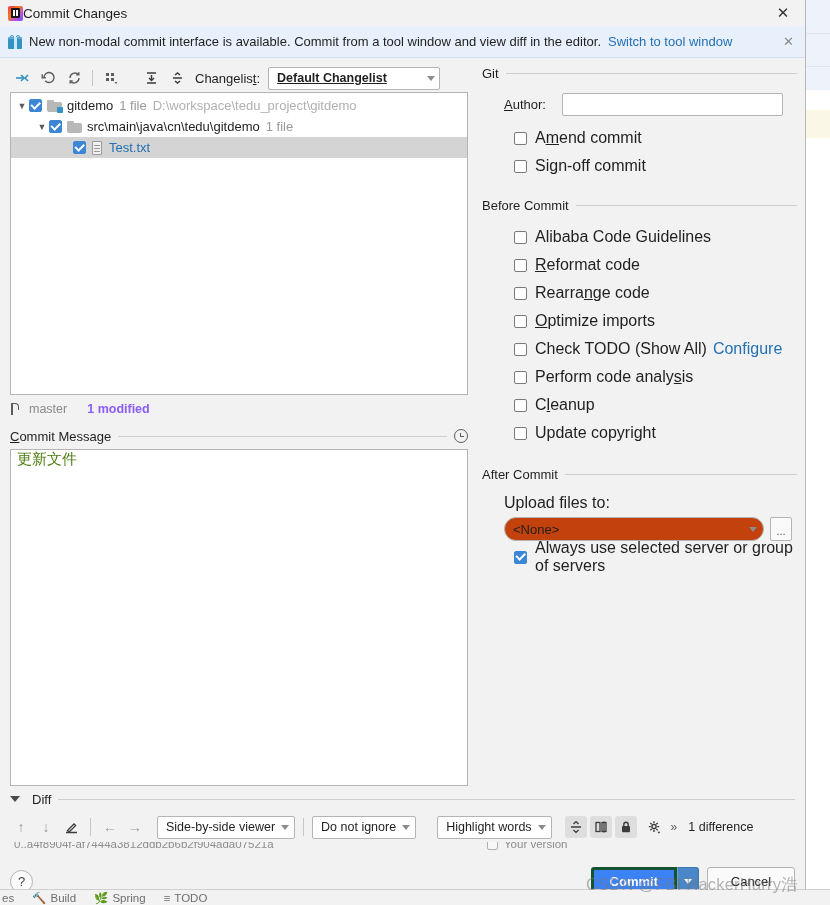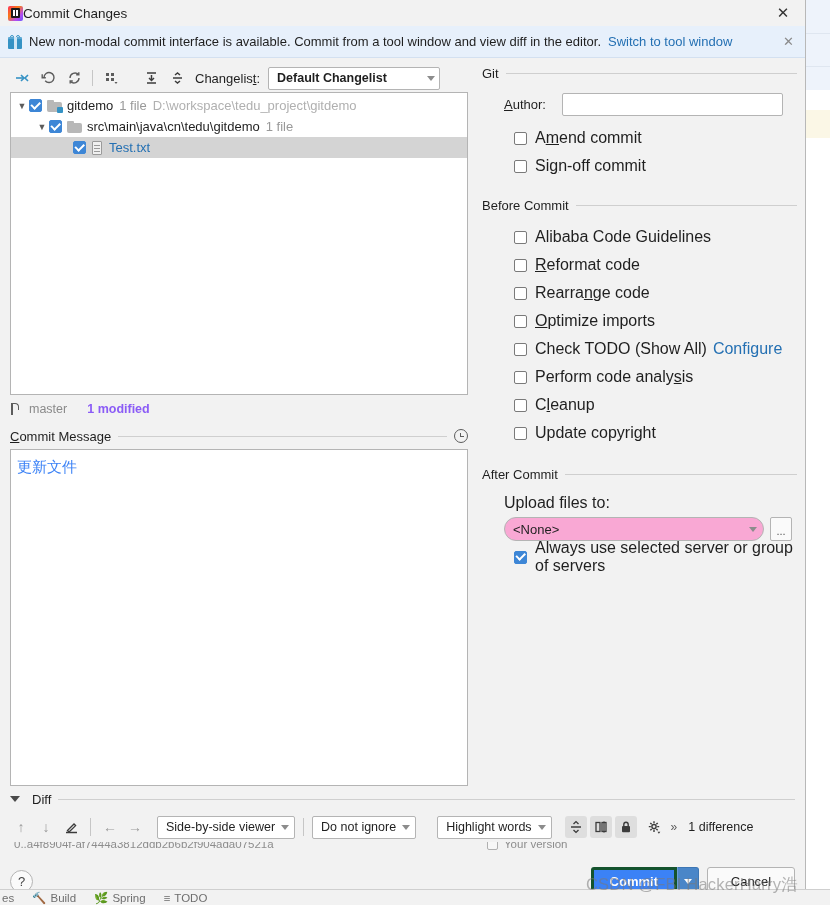--- a/index.html
+++ b/index.html
@@ -76,21 +76,21 @@
 
   
   #changes-toolbar { height:28px; display:flex; align-items:center; gap:2px; flex:none; }
   .tbtn { width:24px; height:22px; display:flex; align-items:center; justify-content:center; cursor:pointer; border-radius:3px; }
   .tbsep { width:1px; height:16px; background:#c6c6c6; margin:0 4px; }
   .tbgap { width:12px; }
   .changelist-label { font-size:13px; color:#1f1f1f; margin:0 6px 0 4px; }
   .changelist-label u { text-decoration:underline; }
   #changelist-combo {
     width:172px; height:23px; background:#fff; border:1px solid #b4b4b4; border-radius:2px;
-    display:flex; align-items:center; padding:0 4px 0 8px; cursor:pointer;
+    display:flex; align-items:center; padding:0 4px 0 8px; cursor:pointer;text-decoration:underline;
   }
   #changelist-combo .cl-val { flex:1; font-weight:bold; font-size:12.5px; color:#1f1f1f; }
   .caret-dn { width:0;height:0;border-left:4px solid transparent;border-right:4px solid transparent;border-top:5px solid #8c8c8c; }
 
   
   #file-tree {
     flex:none; height:303px; background:#fff; border:1px solid #b4b4b4;
     overflow:hidden; padding-top:2px;
   }
   .tree-row { height:21px; display:flex; align-items:center; font-size:13px; padding-left:4px; white-space:nowrap; cursor:pointer; }
@@ -126,21 +126,21 @@
   .sec { display:flex; align-items:center; gap:7px; flex:none; }
   .sec .sec-label { font-size:13px; color:#1f1f1f; white-space:nowrap; }
   .sec .sec-label u { text-decoration:underline; }
   .sec .sec-rule { flex:1; height:1px; background:#cfcfcf; }
   .sec .sec-icon { flex:none; display:flex; align-items:center; }
 
   
   #cm-sec { height:26px; }
   #commit-message {
     flex:1; min-height:0; background:#fff; border:1px solid #b4b4b4;
-    padding:8px 6px; font-size:15px; color:#3b82f6; overflow:hidden;
+    padding:0 6px; font-size:15px; color:#4d7c0f; overflow:hidden;
     font-family:Liberation Sans, sans-serif;
   }
   .clock-ic { width:14px;height:14px;border:1.5px solid #5c5c5c;border-radius:50%;position:relative;cursor:pointer; }
   .clock-ic::before { content:"";position:absolute;left:5px;top:2.5px;width:1.4px;height:4.5px;background:#5c5c5c; }
   .clock-ic::after { content:"";position:absolute;left:5px;top:6px;width:4px;height:1.4px;background:#5c5c5c; }
 
   
   .rsec { margin-bottom:2px; }
   .field-row { display:flex; align-items:center; margin:10px 0 8px 22px; }
   .field-row .flabel { font-size:13px; width:58px; }
@@ -149,21 +149,21 @@
     flex:1; height:23px; background:#fff; border:1px solid #b4b4b4; border-radius:2px;
     margin-right:14px;
   }
   .opt-row { display:flex; align-items:center; height:28px; padding-left:32px; font-size:16px; cursor:pointer; }
   .opt-row .cbx { margin-right:8px; }
   .opt-row u { text-decoration:underline; }
   .inline-link { color:#2470b3; margin-left:6px; cursor:pointer; }
   .upload-label { font-size:16px; margin:10px 0 5px 22px; }
   .upload-row { display:flex; align-items:center; gap:6px; margin-left:22px; }
   #upload-combo {
-    width:260px;height:24px;background:#f9a8d4;border:1px solid #b4b4b4;border-radius:12px;
+    width:260px;height:24px;background:#c2410c;border:1px solid #b4b4b4;border-radius:12px;
     display:flex;align-items:center;padding:0 6px 0 8px;cursor:pointer;font-size:13px;
   }
   #upload-combo .uc-val { flex:1; }
   .dots-btn {
     width:22px;height:24px;background:#fafafa;border:1px solid #b4b4b4;border-radius:2px;
     display:flex;align-items:flex-end;justify-content:center;padding-bottom:3px;font-size:11px;color:#555;cursor:pointer;
   }
 
   
   #diff-wrap { flex:none; padding:0 10px; }

